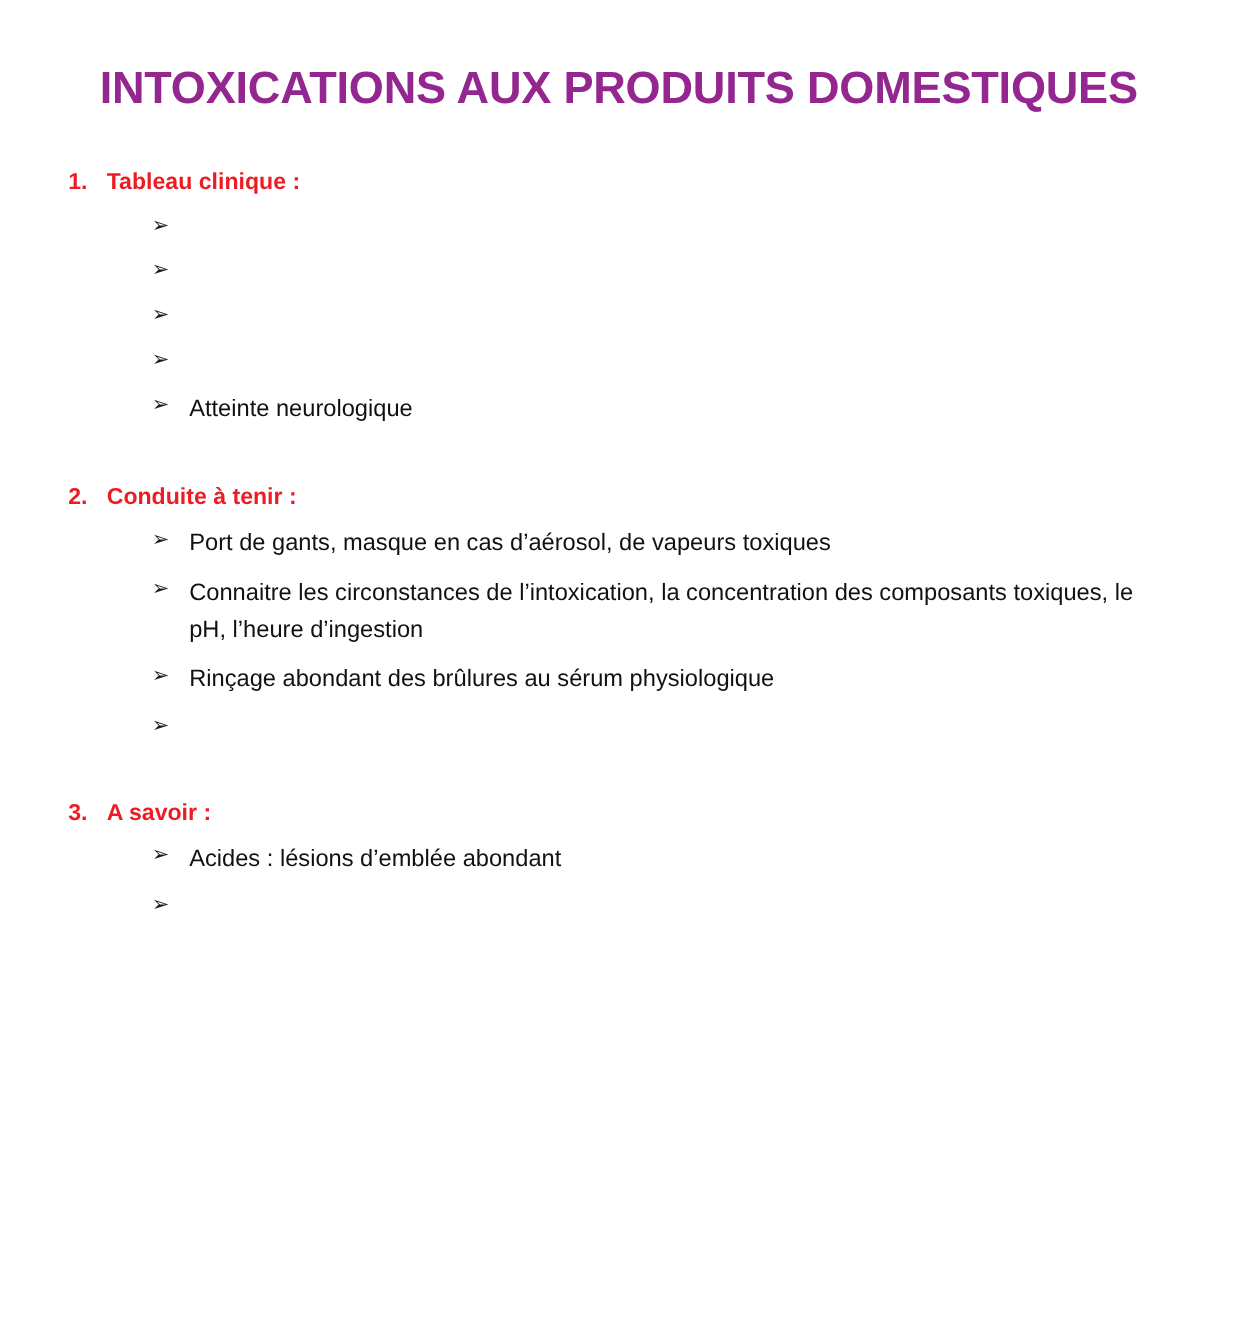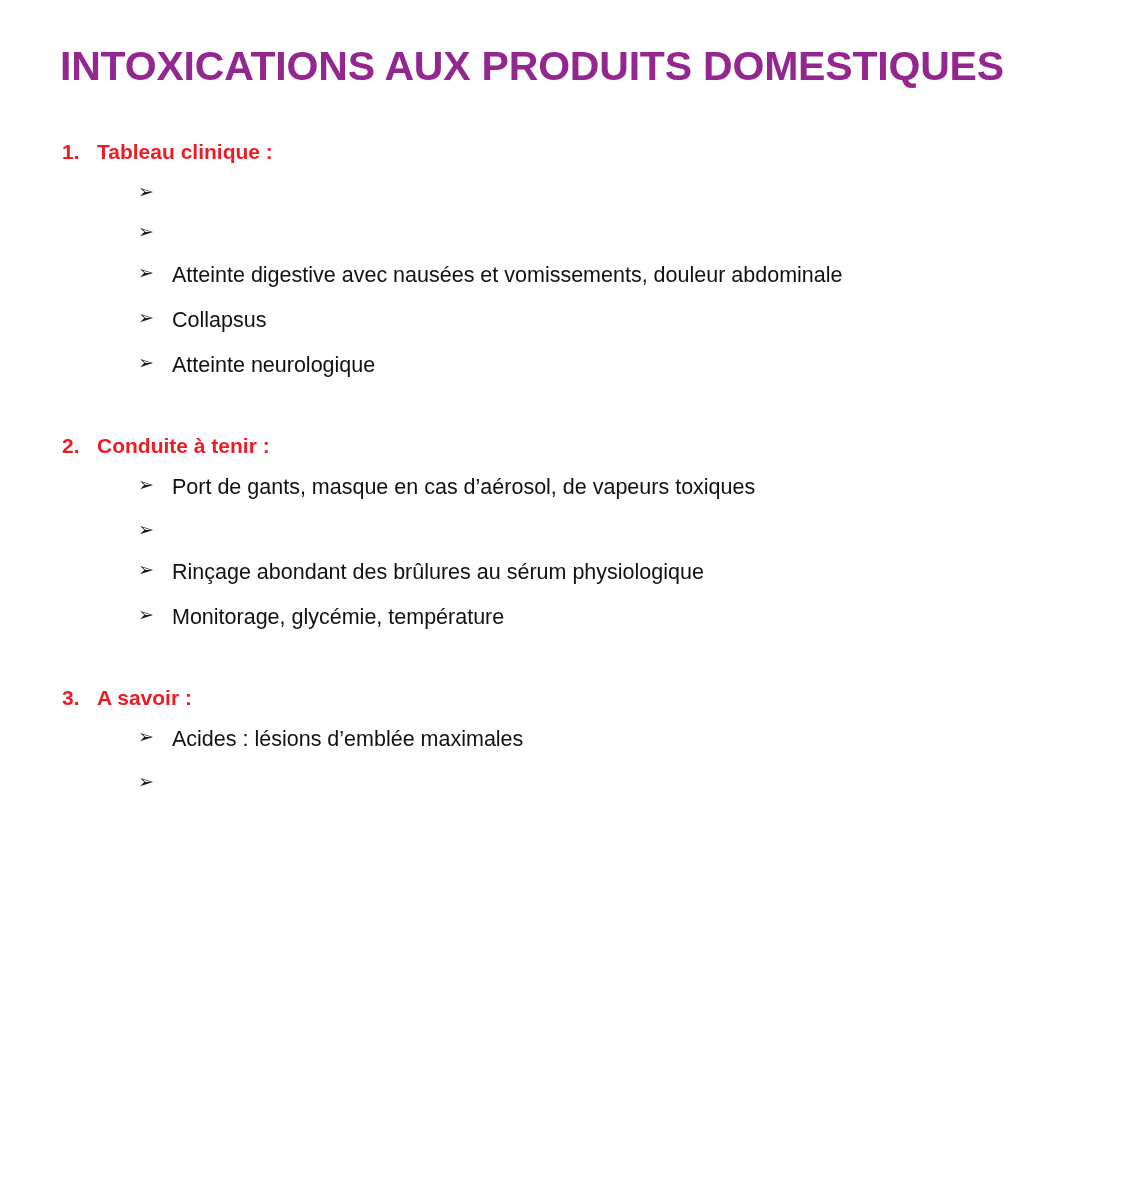--- a/index.html
+++ b/index.html
@@ -19,21 +19,22 @@
     position: relative;
     width: 1125px;
     height: 1199px;
     background: #ffffff;
     box-sizing: border-box;
   }
 
   
   .doc-title {
     margin: 0;
-    padding: 40px 60px 0 60px;
+    padding: 54px 60px 0 60px;
+    text-align: center;
     color: #93278f;
     font-size: 41px;
     font-weight: bold;
     line-height: 1.28;
     letter-spacing: -0.2px;
     font-family: "Liberation Sans", sans-serif;
   }
   .doc-title .title-line {
     display: block;
     white-space: nowrap;
@@ -130,25 +131,23 @@
       </div>
       <ul class="bullets">
         <li class="bullet">
           <span class="bullet-marker">➢</span>
         </li>
         <li class="bullet">
           <span class="bullet-marker">➢</span>
         </li>
         <li class="bullet">
           <span class="bullet-marker">➢</span>
-          <span class="bullet-text">Atteinte digestive avec nausées et vomissements, douleur abdominale</span>
         </li>
         <li class="bullet">
           <span class="bullet-marker">➢</span>
-          <span class="bullet-text">Collapsus</span>
         </li>
         <li class="bullet">
           <span class="bullet-marker">➢</span>
           <span class="bullet-text">Atteinte neurologique</span>
         </li>
       </ul>
     </section>
 
     <section class="section">
       <div class="section-heading">
@@ -157,43 +156,43 @@
           <span class="section-title">Conduite à tenir</span><span class="section-colon"> :</span>
         </span>
       </div>
       <ul class="bullets">
         <li class="bullet">
           <span class="bullet-marker">➢</span>
           <span class="bullet-text">Port de gants, masque en cas d’aérosol, de vapeurs toxiques</span>
         </li>
         <li class="bullet">
           <span class="bullet-marker">➢</span>
+          <span class="bullet-text">Connaitre les circonstances de l’intoxication, la concentration des composants toxiques, le pH, l’heure d’ingestion</span>
         </li>
         <li class="bullet">
           <span class="bullet-marker">➢</span>
           <span class="bullet-text">Rinçage abondant des brûlures au sérum physiologique</span>
         </li>
         <li class="bullet">
           <span class="bullet-marker">➢</span>
-          <span class="bullet-text">Monitorage, glycémie, température</span>
         </li>
       </ul>
     </section>
 
     <section class="section">
       <div class="section-heading">
         <span class="section-num">3.</span>
         <span class="section-title-wrap">
           <span class="section-title">A savoir</span><span class="section-colon"> :</span>
         </span>
       </div>
       <ul class="bullets">
         <li class="bullet">
           <span class="bullet-marker">➢</span>
-          <span class="bullet-text">Acides : lésions d’emblée maximales</span>
+          <span class="bullet-text">Acides : lésions d’emblée abondant</span>
         </li>
         <li class="bullet">
           <span class="bullet-marker">➢</span>
         </li>
       </ul>
     </section>
 
   </div>
 </div>
 

